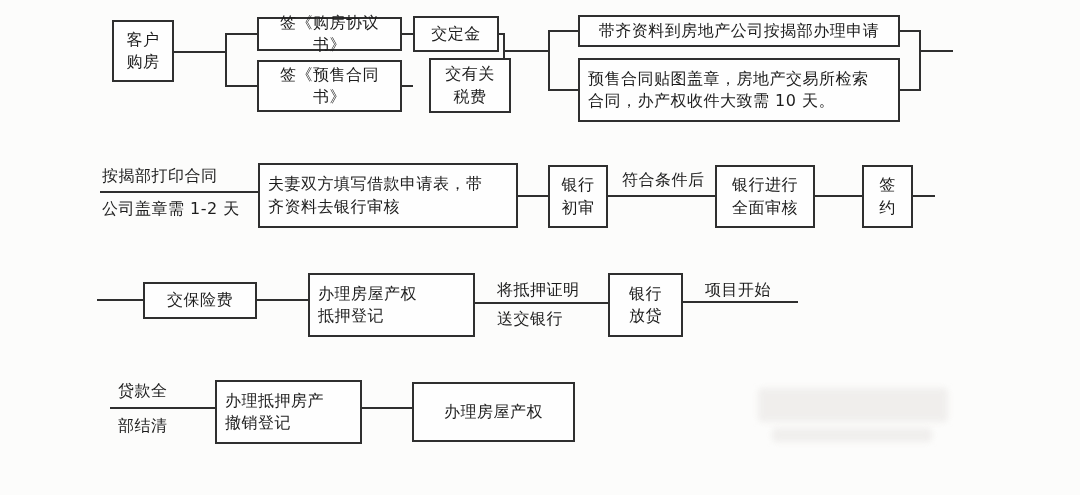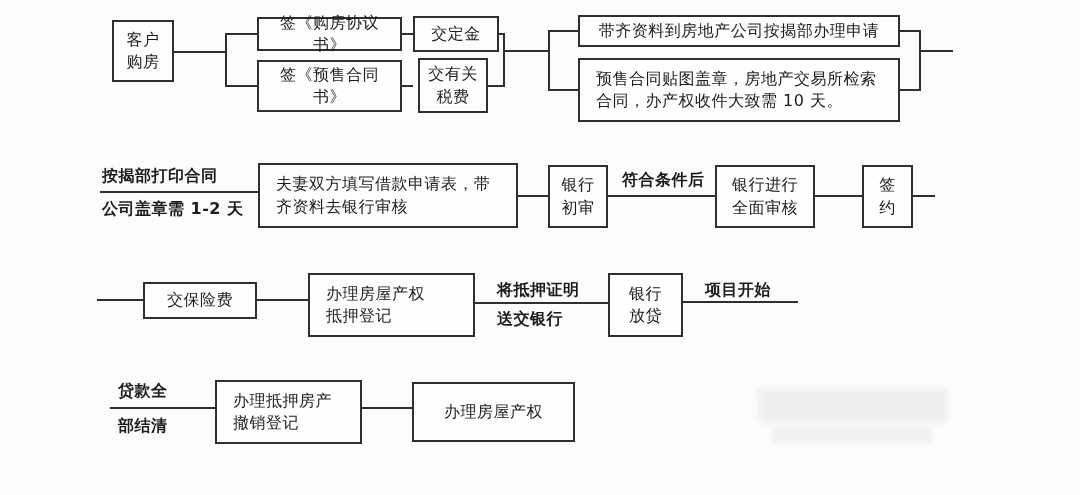--- a/index.html
+++ b/index.html
@@ -6,26 +6,25 @@
   .canvas{
     position:relative;width:1080px;height:495px;background:#fcfcfb;
     font-family:"DejaVu Sans",sans-serif;color:#1c1c1c;overflow:hidden;
   }
   .node{
     position:absolute;background:#fefefe;border:2px solid #2f2f2f;
     display:flex;align-items:center;justify-content:center;text-align:center;
     white-space:pre-line;font-size:16px;line-height:1.4;letter-spacing:0.5px;
     box-sizing:border-box;padding:2px 6px;
   }
-  .node.left{justify-content:flex-start;text-align:left;padding:4px 16px;}
+  .node.left{justify-content:flex-start;text-align:left;padding:4px 8px;}
   .ln{position:absolute;background:#2f2f2f;}
   .lbl{
     position:absolute;font-size:16px;white-space:nowrap;letter-spacing:0.5px;
     line-height:1.2;
-    font-weight:bold;
   }
   .wm{position:absolute;background:#ebe9e7;border-radius:4px;filter:blur(3px);opacity:0.7;}
 </style>
 </head>
 <body>
 
 <div class="canvas">
 
   <div class="ln" style="left:174px;top:51px;width:51px;height:2px"></div>
   <div class="ln" style="left:225px;top:33px;width:2px;height:54px"></div>
@@ -43,21 +42,21 @@
   <div class="ln" style="left:900px;top:30px;width:21px;height:2px"></div>
   <div class="ln" style="left:900px;top:89px;width:21px;height:2px"></div>
   <div class="ln" style="left:919px;top:30px;width:2px;height:61px"></div>
   <div class="ln" style="left:919px;top:50px;width:34px;height:2px"></div>
 
   <div class="node" style="left:112px;top:20px;width:62px;height:62px">客户
 购房</div>
   <div class="node" style="left:257px;top:17px;width:145px;height:34px">签《购房协议书》</div>
   <div class="node" style="left:413px;top:16px;width:86px;height:36px">交定金</div>
   <div class="node" style="left:257px;top:60px;width:145px;height:52px">签《预售合同书》</div>
-  <div class="node" style="left:418px;top:58px;width:70px;height:55px">交有关
+  <div class="node" style="left:429px;top:58px;width:82px;height:55px">交有关
 税费</div>
   <div class="node" style="left:578px;top:15px;width:322px;height:32px">带齐资料到房地产公司按揭部办理申请</div>
   <div class="node left" style="left:578px;top:58px;width:322px;height:64px">预售合同贴图盖章，房地产交易所检索
 合同，办产权收件大致需 10 天。</div>
 
   <div class="ln" style="left:100px;top:191px;width:158px;height:2px"></div>
   <div class="ln" style="left:518px;top:195px;width:30px;height:2px"></div>
   <div class="ln" style="left:608px;top:195px;width:107px;height:2px"></div>
   <div class="ln" style="left:815px;top:195px;width:47px;height:2px"></div>
   <div class="ln" style="left:913px;top:195px;width:22px;height:2px"></div>

